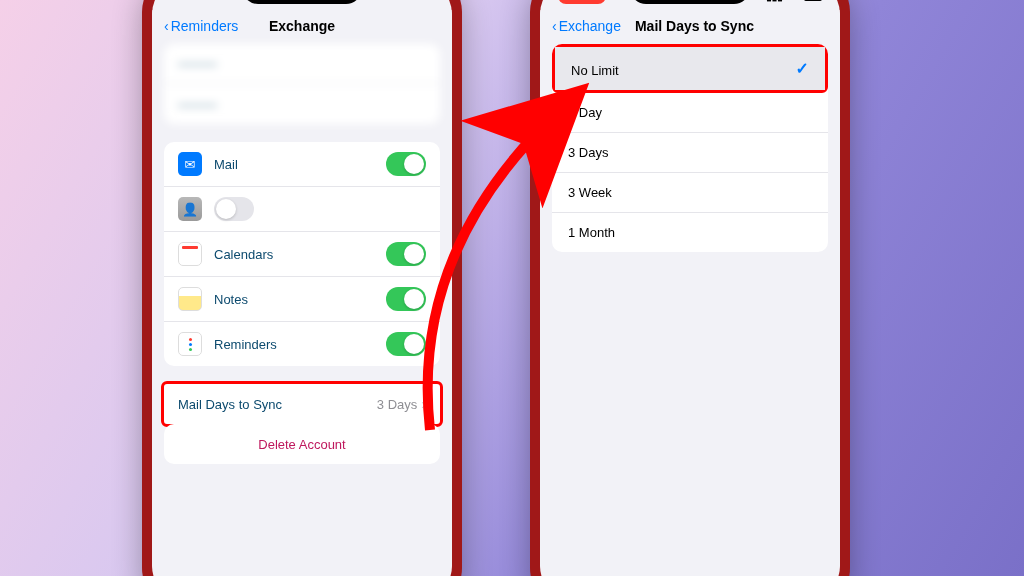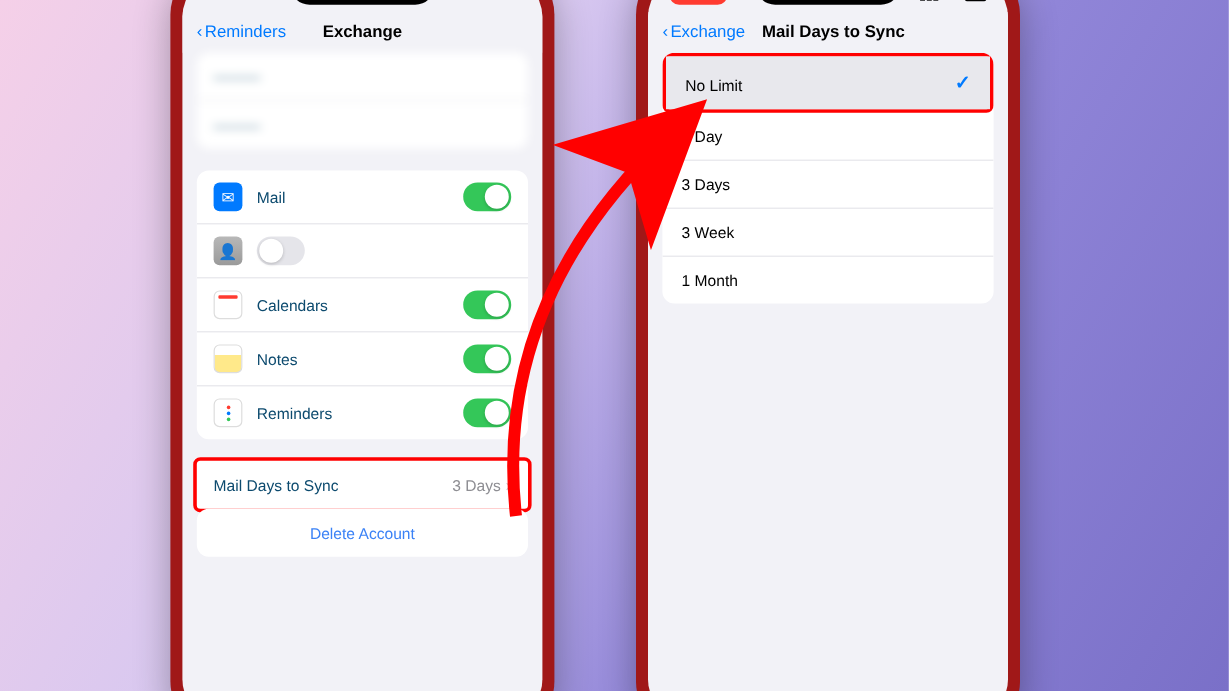--- a/index.html
+++ b/index.html
@@ -136,21 +136,21 @@
       height: 20px;
       background: #fff;
       border-radius: 50%;
       top: 2px;
       box-shadow: 0 1px 3px rgba(0,0,0,0.2);
     }
     .toggle-on { background: #34c759; }
     .toggle-on::after { right: 2px; }
     .toggle-off { background: #e5e5ea; }
     .toggle-off::after { left: 2px; }
-    .delete-row { color: #3b82f6; text-align: center; justify-content: center; }
+    .delete-row { color: #be185d; text-align: center; justify-content: center; }
     .highlight-box {
       border: 3px solid #ff0000;
       border-radius: 6px;
       margin: -3px;
     }
     .option-row {
       display: flex;
       align-items: flex-end;
       justify-content: space-between;
       padding: 12px 16px;

